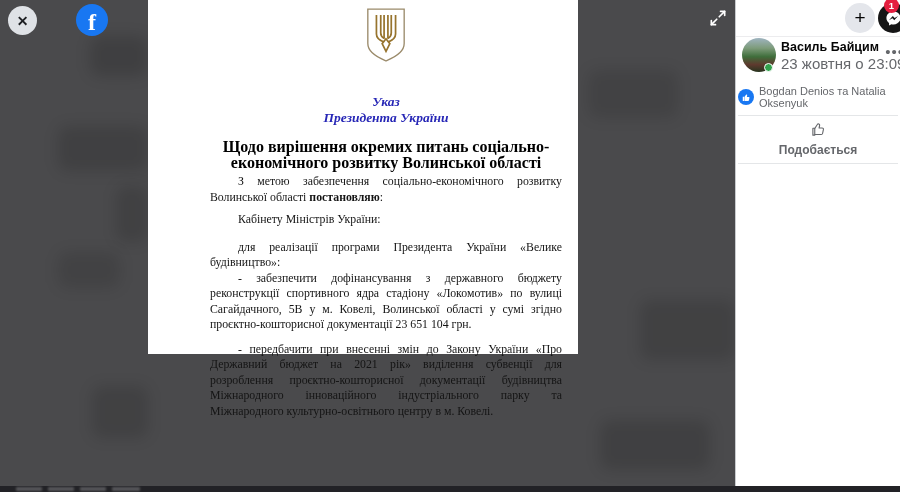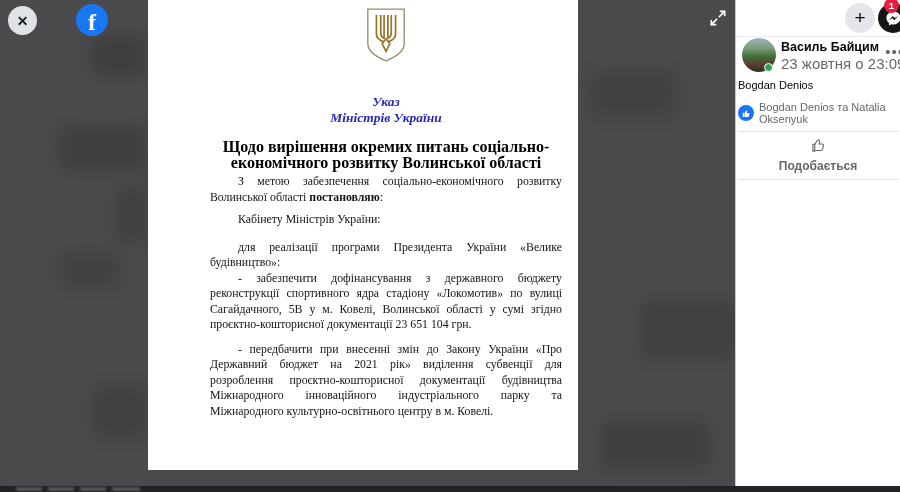--- a/index.html
+++ b/index.html
@@ -6,21 +6,21 @@
   html,body { width:900px; height:492px; overflow:hidden; background:#fff;
               font-family:"Liberation Sans", sans-serif; }
   .stage { position:relative; width:900px; height:492px; overflow:hidden; }
 
   
   .viewer { position:absolute; left:0; top:0; width:735px; height:492px;
             background:#4a4a4c; overflow:hidden; }
   .blob { position:absolute; filter:blur(7px); border-radius:10px; }
 
   
-  .page { position:absolute; left:148px; top:0; width:430px; height:470px;
+  .page { position:absolute; left:148px; top:0; width:430px; height:354px;
           background:#ffffff; color:#141414;
           font-family:"Liberation Serif", serif; }
   .doc { margin:0 16px 0 62px; position:relative; }
   .emblem-wrap { text-align:center; padding-top:7px; }
   .doc-title { text-align:center; margin-top:27px; color:#2727b6;
                font-weight:bold; font-style:italic; font-size:13.5px; line-height:16px; }
   .doc-heading { text-align:center; margin-top:13px; font-weight:bold;
                  font-size:16px; line-height:15.5px; color:#000; }
   .para { text-align:justify; font-size:11.8px; line-height:15.5px; text-indent:28px; }
   .p1 { margin-top:4px; } .p2 { margin-top:7px; } .p3 { margin-top:12px; }
@@ -108,21 +108,21 @@
               <path d="M28.5 8 V27 c0 3 -1.5 4.5 -3.5 5.5"></path>
               <path d="M21 8 V33"></path>
               <path d="M25 8 V33"></path>
               <path d="M23 33 l-4 5 4 8 4 -8 z"></path>
             </g>
           </svg>
         </div>
 
         <div class="doc-title">
           <div>Указ</div>
-          <div>Міністрів України</div>
+          <div>Президента України</div>
         </div>
 
         <div class="doc-heading">Щодо вирішення окремих питань соціально-економічного розвитку Волинської області</div>
 
         <p class="para p1"><span>З метою забезпечення соціально-економічного розвитку Волинської області </span><b>постановляю</b><span>:</span></p>
 
         <p class="para p2">Кабінету Міністрів України:</p>
 
         <p class="para p3">для реалізації програми Президента України «Велике будівництво»:</p>
 
@@ -170,21 +170,20 @@
         <span>23 жовтня о 23:09 ·</span>
         <svg width="10" height="10" viewBox="0 0 16 16" fill="none" stroke="#65676b" stroke-width="1.4">
           <circle cx="8" cy="8" r="6.3"></circle>
           <ellipse cx="8" cy="8" rx="3" ry="6.3"></ellipse>
           <path d="M1.7 8 h12.6"></path>
         </svg>
       </div>
       <div class="more-btn">•••</div>
     </div>
 
-    <div class="post-text">Bogdan Denios</div>
 
     <div class="reactions">
       <span class="like-badge">
         <svg width="9" height="9" viewBox="0 0 24 24">
           <path fill="#ffffff" d="M2 10h4v11H2z M7 21h9.5c1 0 1.8-.7 2-1.6l1.4-6.5c.2-1.2-.7-2.4-2-2.4H13l.8-4a2 2 0 0 0-3.7-1.4L7 10z"></path>
         </svg>
       </span>
       <span>Bogdan Denios та Natalia Oksenyuk</span>
     </div>
 

